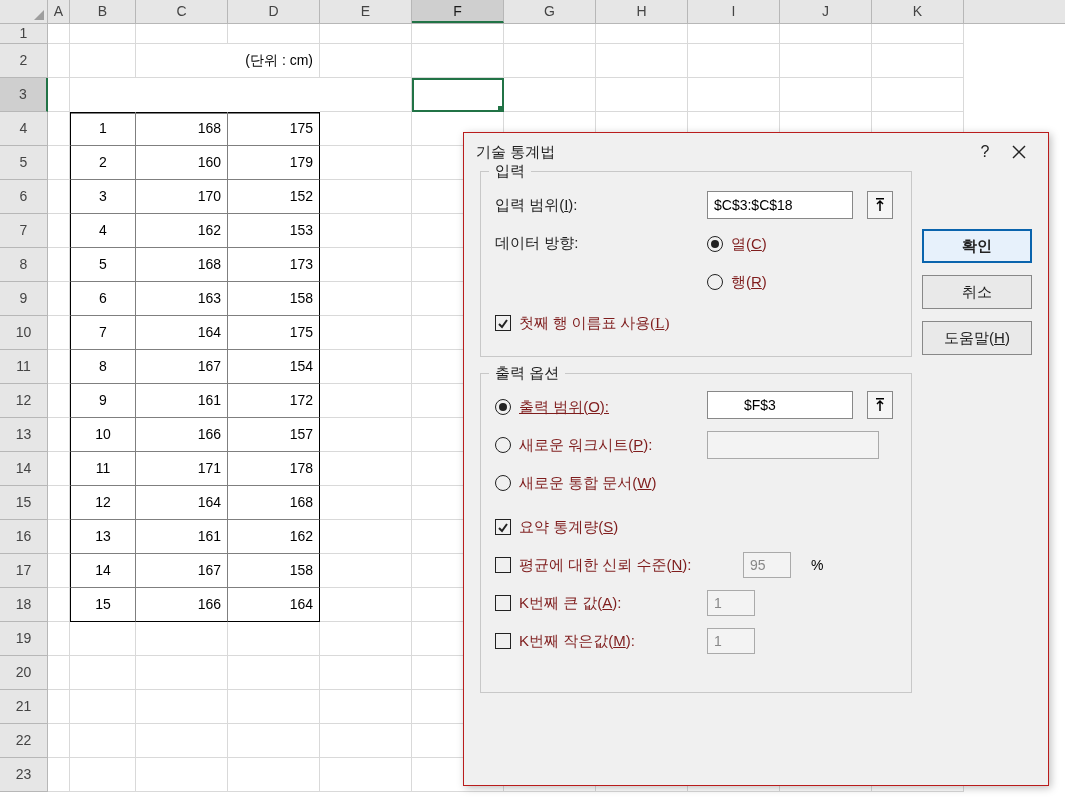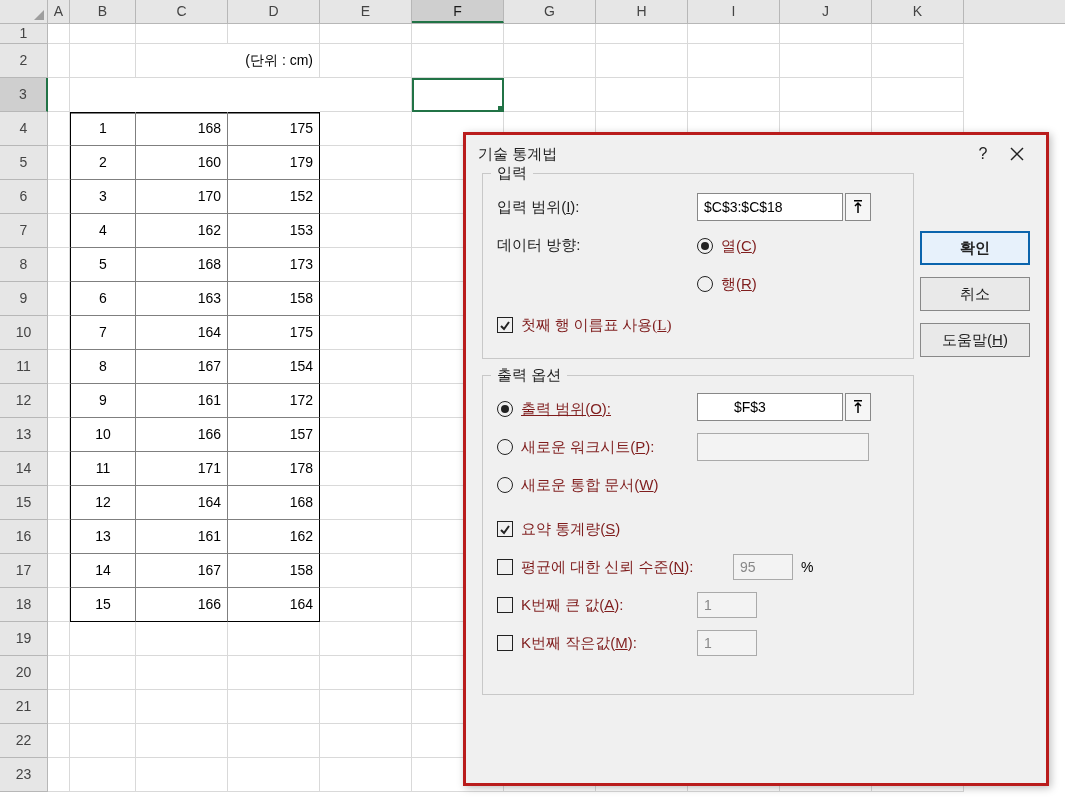--- a/index.html
+++ b/index.html
@@ -118,21 +118,21 @@
   .row.r1 .row-h, .row.r1 .cell { line-height: 19px; }
 
   
   .dialog {
     position: absolute;
     left: 463px;
     top: 132px;
     width: 586px;
     height: 654px;
     background: #f0f0f0;
-    border: 3px solid #b91c1c;
+    border: 1px solid #b91c1c;
     box-shadow: 2px 2px 8px rgba(0,0,0,0.25);
   }
   .dlg-title {
     display: flex;
     align-items: center;
     height: 38px;
     padding: 0 12px;
     font-size: 15px;
     color: #222;
   }
@@ -164,20 +164,21 @@
     left: 8px;
     background: #f0f0f0;
     padding: 0 6px;
     font-size: 15px;
     color: #222;
   }
   .form-row {
     display: flex;
     align-items: center;
     min-height: 38px;
+    gap: 12px;
   }
   .form-label {
     font-size: 15px;
     color: #222;
     flex: 0 0 200px;
   }
   .input-range {
     width: 146px;
     height: 28px;
     border: 1px solid #888;
@@ -242,21 +243,21 @@
     color:#222;
     cursor:pointer;
     font-family:inherit;
   }
   .btn.primary {
     border:2px solid #0a64ad;
     background:#e7f1fb;
     font-weight:bold;
   }
   .small-input {
-    width: 60px; height:26px;
+    width: 48px; height:26px;
     border:1px solid #aaa;
     background:#f3f3f3;
     padding:0 6px;
     font-size:14px;
     color:#888;
   }
   .disabled-box {
     width: 172px; height:28px;
     border:1px solid #aaa;
     background:#f3f3f3;

